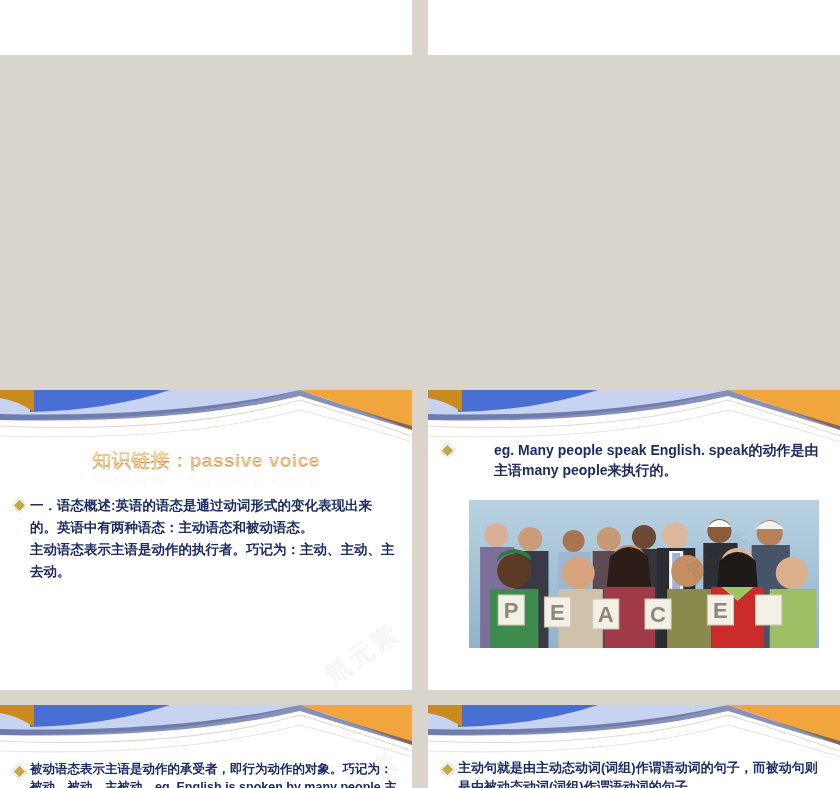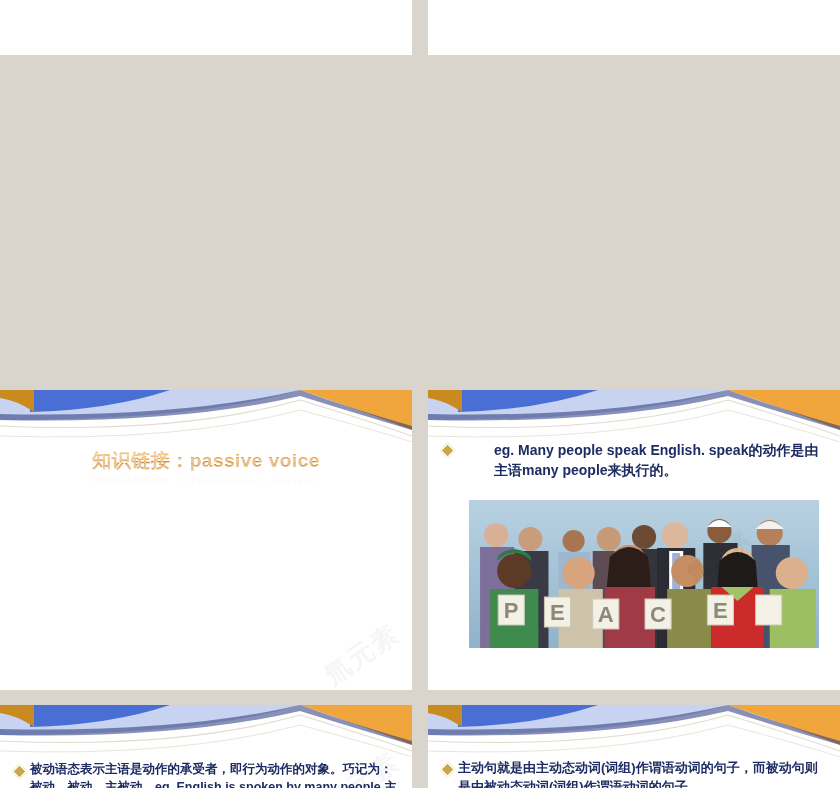--- a/index.html
+++ b/index.html
@@ -129,20 +129,25 @@
         <path d="M0 30 Q170 34 300 4 Q360 24 412 42 L412 52 Q330 30 296 14 Q170 46 0 42 Z" fill="#ffffff"></path>
         <path d="M0 24 Q180 28 300 0 Q362 22 412 36 L412 40 Q358 24 300 6 Q180 34 0 30 Z" fill="#27357a" opacity="0.55"></path>
         <path d="M0 40 Q180 48 300 14 Q366 34 412 50 L412 52 L0 52 Z" fill="#ffffff"></path>
         <path d="M0 36 Q180 44 300 10 Q366 30 412 46" fill="none" stroke="#d9d2c2" stroke-width="1.1" opacity=".8"></path>
         <path d="M0 46 Q180 52 300 20 Q368 38 412 52" fill="none" stroke="#e8e2d6" stroke-width="1" opacity=".9"></path>
       </svg>
     </div>
     <div class="body">
       <div class="title">知识链接：passive voice</div>
       <div class="title-reflection">知识链接：passive voice</div>
+      <div class="para">
+        <span class="bullet"></span>
+        <span class="ptext" style="white-space:pre-line;">一．语态概述:英语的语态是通过动词形式的变化表现出来的。英语中有两种语态：主动语态和被动语态。
+主动语态表示主语是动作的执行者。巧记为：主动、主动、主去动。</span>
+      </div>
     </div>
     <div class="wm">氚元素</div>
   </div>
 
   <div class="slide top s2">
     <div class="deco">
       <svg viewBox="0 0 412 52" preserveAspectRatio="none">
         <rect x="0" y="0" width="412" height="52" fill="#ffffff"></rect>
         <path d="M300 0 H412 V40 Q360 20 300 0 Z" fill="#F0A63C"></path>
         <path d="M0 0 H300 Q200 30 0 30 Z" fill="#C7D3F0"></path>

